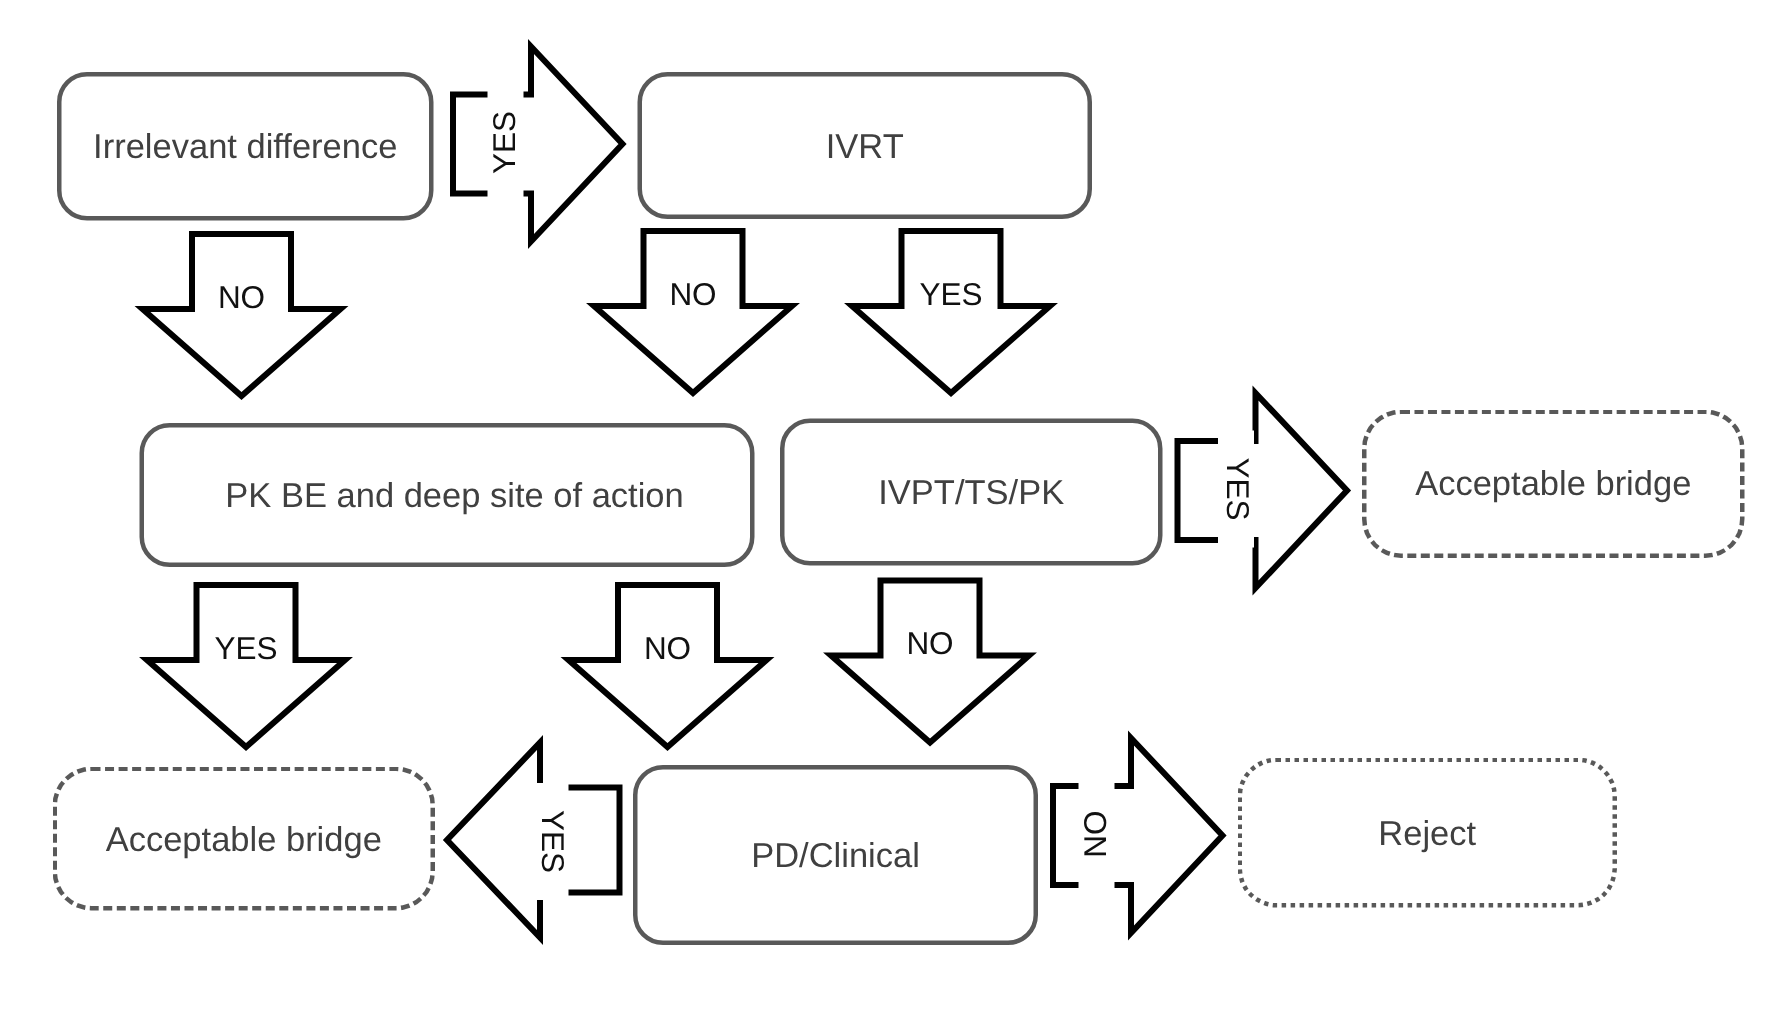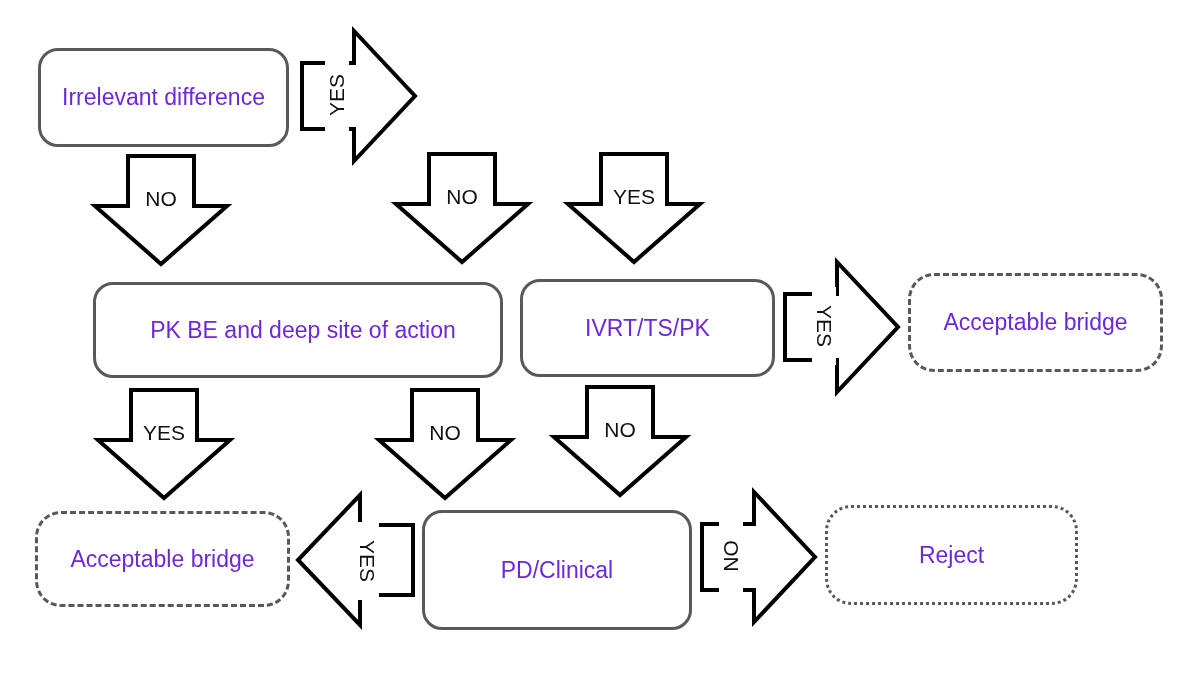--- a/index.html
+++ b/index.html
@@ -3,21 +3,21 @@
 <meta charset="utf-8">
 <style>
   html,body{margin:0;padding:0;background:#ffffff;}
   .canvas{
     position:relative;width:1194px;height:673px;background:#ffffff;
     font-family:"Liberation Sans", sans-serif;color:#111111;overflow:hidden;
   }
   .node{
     position:absolute;box-sizing:border-box;background:#ffffff;
     display:flex;align-items:center;justify-content:center;text-align:center;
-    font-size:23px;line-height:1.25;padding:0 18px;color:#6d28d9;
+    font-size:23px;line-height:1.25;padding:0 18px;color:#404040;
   }
   .node.solid{border:3px solid #595959;border-radius:20px;}
   .node.dashed{border:3px dashed #595959;border-radius:26px;}
   .node.dotted{border:3px dotted #595959;border-radius:26px;align-items:center;}
   .arrow{position:absolute;}
   .arrow svg{position:absolute;left:0;top:0;display:block;overflow:visible;}
   .arrow-label-h{
     position:absolute;left:50%;top:33px;transform:translateX(-50%);
     font-size:21px;line-height:24px;height:24px;background:#ffffff;
     padding:0 3px;white-space:nowrap;color:#111111;
@@ -29,27 +29,30 @@
 </style>
 </head>
 <body>
 
 <div class="canvas">
 
   <div class="node solid" style="left:38px;top:48px;width:251px;height:99px;">
     <span>Irrelevant difference</span>
   </div>
 
+  <div class="node solid" style="left:425px;top:48px;width:303px;height:98px;">
+    <span>IVRT</span>
+  </div>
 
   <div class="node solid" style="left:93px;top:282px;width:410px;height:96px;padding-left:28px;">
     <span>PK BE and deep site of action</span>
   </div>
 
   <div class="node solid" style="left:520px;top:279px;width:255px;height:98px;">
-    <span>IVRT/TS/PK</span>
+    <span>IVPT/TS/PK</span>
   </div>
 
   <div class="node dashed" style="left:908px;top:273px;width:255px;height:99px;">
     <span>Acceptable bridge</span>
   </div>
 
   <div class="node dashed" style="left:35px;top:511px;width:255px;height:96px;">
     <span>Acceptable bridge</span>
   </div>
 

